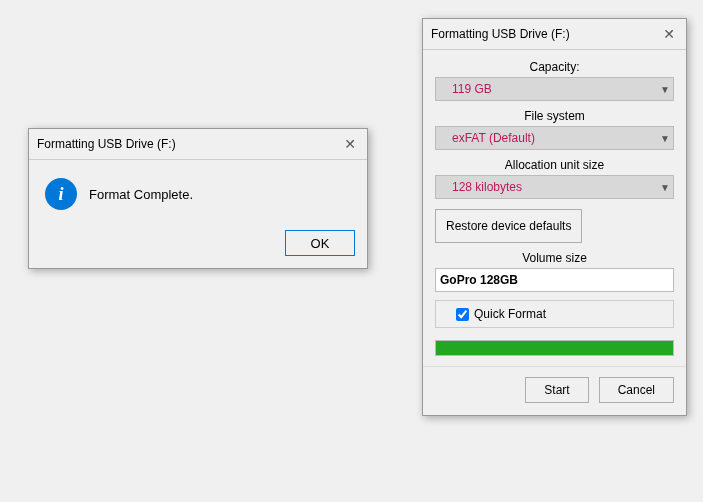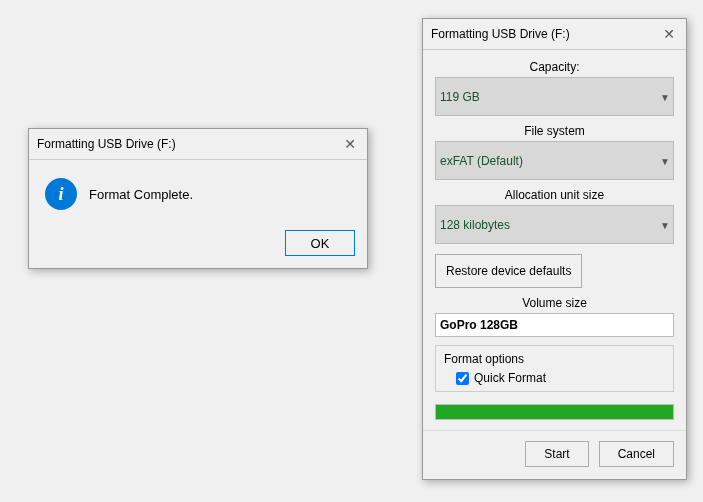--- a/index.html
+++ b/index.html
@@ -135,26 +135,26 @@
       text-align: center;
     }
     .field-label:first-child {
       margin-top: 0;
     }
     .select-wrapper {
       position: relative;
     }
     .select-wrapper select {
       width: 100%;
-      height: 39px;
+      height: 24px;
       background: #d8d8d8;
       border: 1px solid #bbb;
       font-size: 12px;
-      padding: 0 4px;
-      color: #14532d;
+      padding: 0 16px;
+      color: #be185d;
       appearance: none;
       -webkit-appearance: none;
       cursor: pointer;
       font-family: 'Segoe UI', Tahoma, Geneva, Verdana, sans-serif;
     }
     .select-arrow {
       position: absolute;
       right: 4px;
       top: 50%;
       transform: translateY(-50%);
@@ -288,21 +288,20 @@
     </div>
 
     <div>
       <button class="restore-btn">Restore device defaults</button>
     </div>
 
     <div class="field-label">Volume size</div>
     <input type="text" class="text-input" value="GoPro 128GB" style="">
 
     <div class="options-box">
-      <div class="options-title">Format options</div>
       <div class="checkbox-row">
         <input type="checkbox" id="qf" checked="" style="">
         <label for="qf">Quick Format</label>
       </div>
     </div>
 
     <div class="progress-bar-container">
       <div class="progress-bar-fill" style="width: 100%;"></div>
     </div>
   </div>

